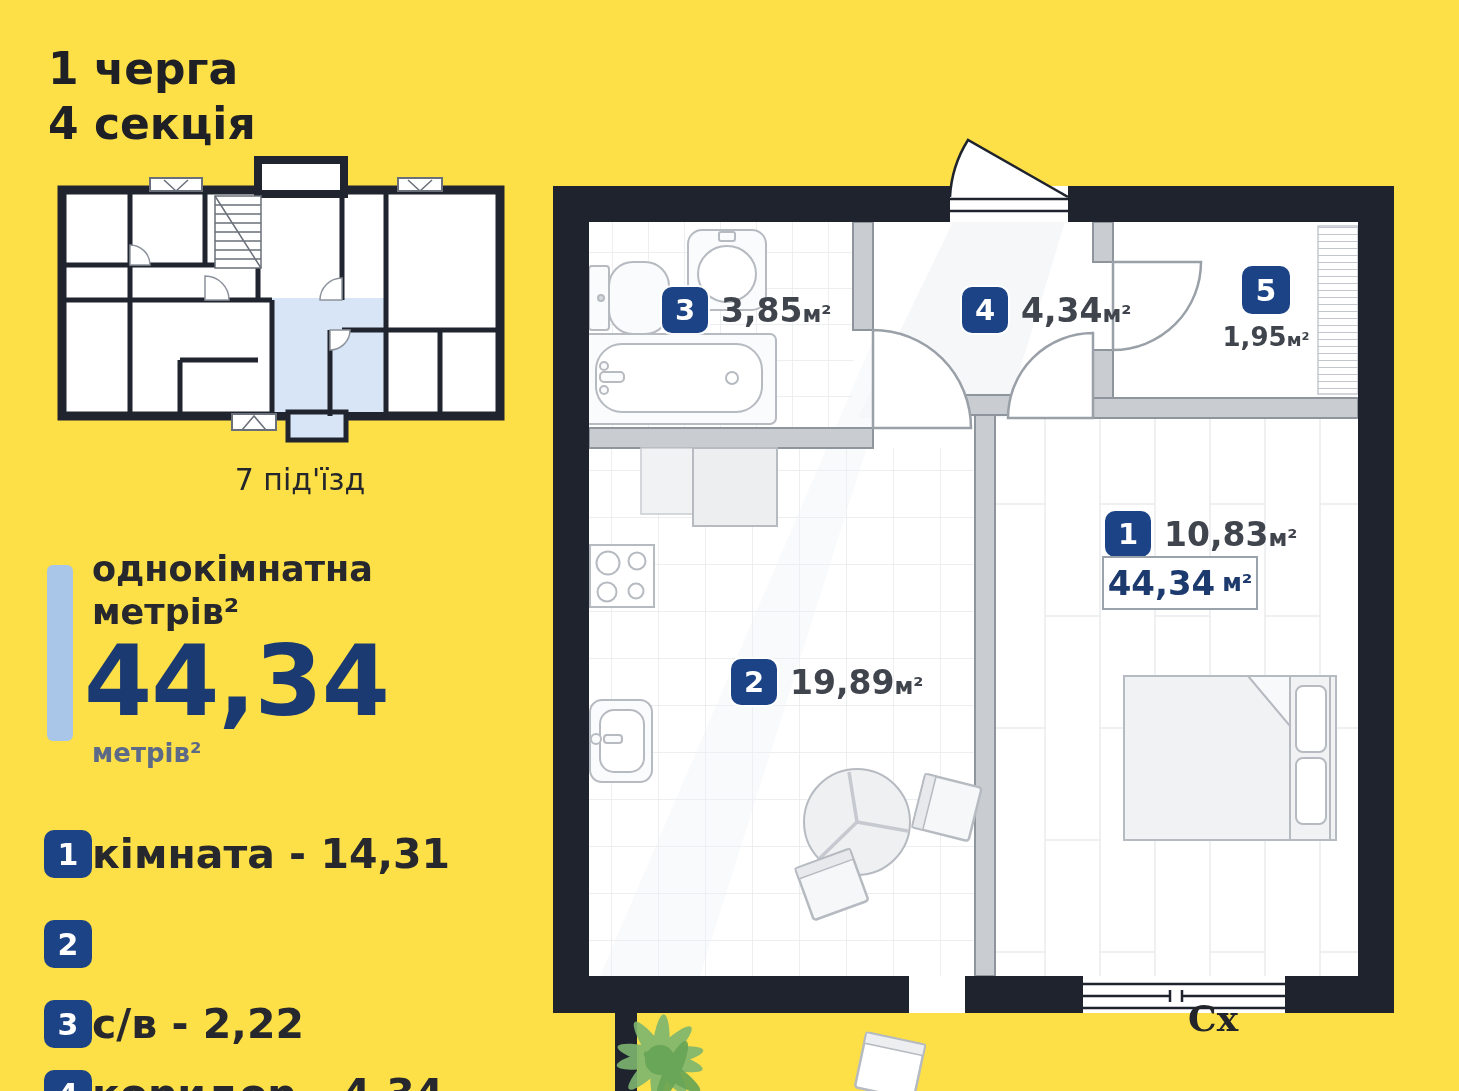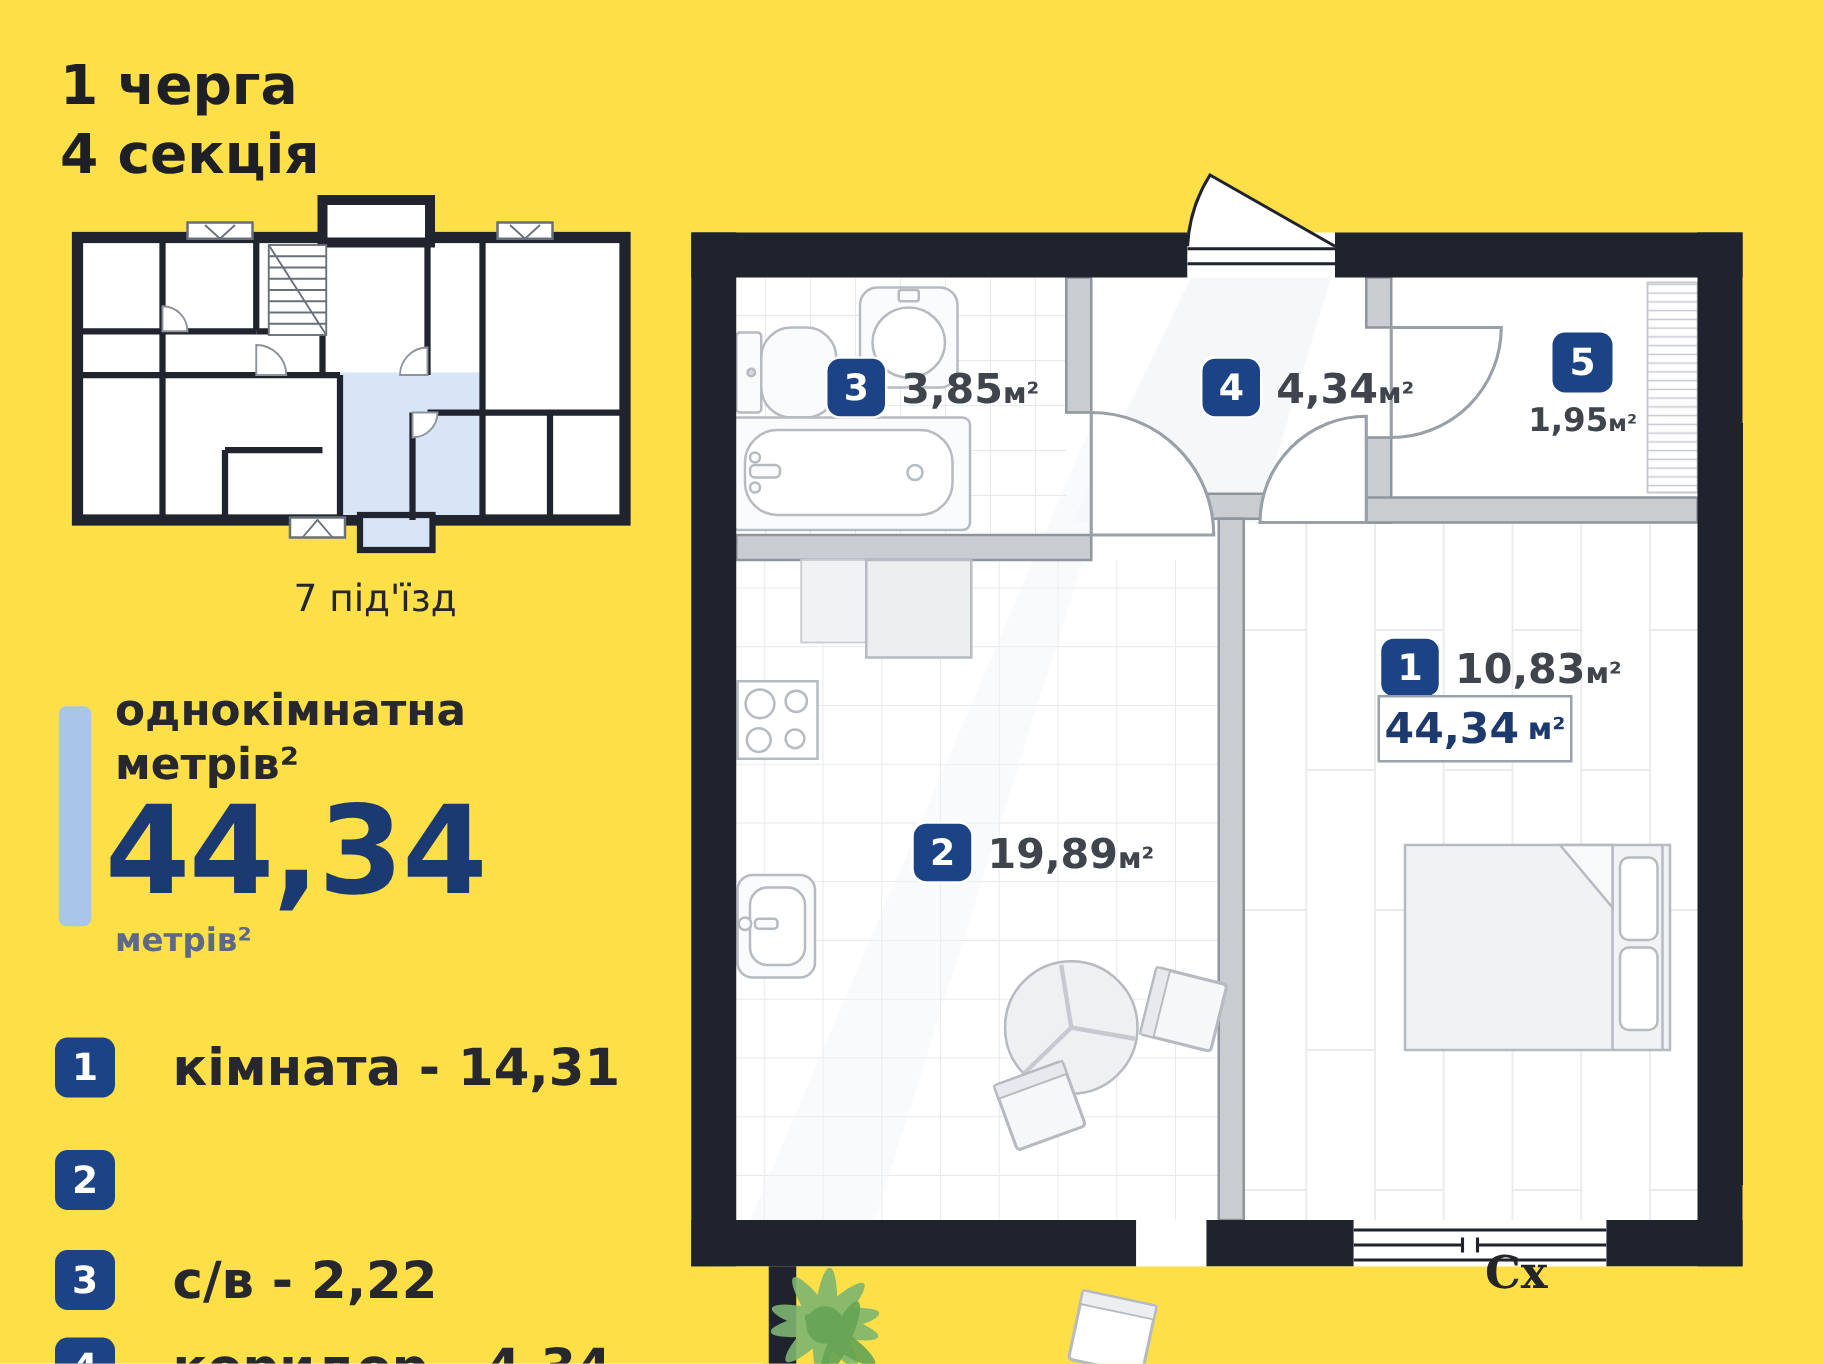--- a/index.html
+++ b/index.html
@@ -13,21 +13,21 @@
                 font-size:30px;font-weight:500;color:#24262b;}
   .accent-bar{position:absolute;left:47px;top:565px;width:26px;height:176px;background:#a9c6e8;border-radius:6px;}
   .apt-type{position:absolute;left:92px;top:548px;font-size:35px;line-height:1.24;font-weight:700;color:#26282e;}
   .big-area{position:absolute;left:84px;top:624px;font-size:98px;font-weight:700;color:#1c3a72;letter-spacing:-1px;}
   .big-unit{position:absolute;left:92px;top:738px;font-size:26px;font-weight:700;color:#5c6a88;}
 
   
   .legend-row{position:absolute;left:44px;display:flex;align-items:center;}
   .badge{min-width:48px;width:48px;height:48px;border-radius:10px;background:#1c4386;color:#ffffff;
          display:flex;align-items:center;justify-content:center;font-size:30px;font-weight:700;}
-  .legend-row .lbl{margin-left:46px;font-size:41px;font-weight:600;color:#26282e;white-space:nowrap;}
+  .legend-row .lbl{font-size:41px;font-weight:600;color:#26282e;white-space:nowrap;}
 
   
   .plan-label{position:absolute;display:flex;align-items:center;gap:13px;}
   .plan-label .badge{min-width:46px;width:46px;height:46px;font-size:29px;box-shadow:0 0 0 2px rgba(255,255,255,.9);}
   .area-text{font-size:33px;font-weight:600;color:#3f444d;white-space:nowrap;}
   .area-text .u{font-size:0.7em;}
   .plan-label-col{position:absolute;display:flex;flex-direction:column;align-items:center;gap:8px;}
   .plan-label-col .area-text{font-size:26px;text-align:right;}
   .total-box{position:absolute;left:1102px;top:556px;width:152px;height:50px;border:2px solid #9aa2ac;
              background:#ffffff;display:flex;align-items:center;justify-content:center;

